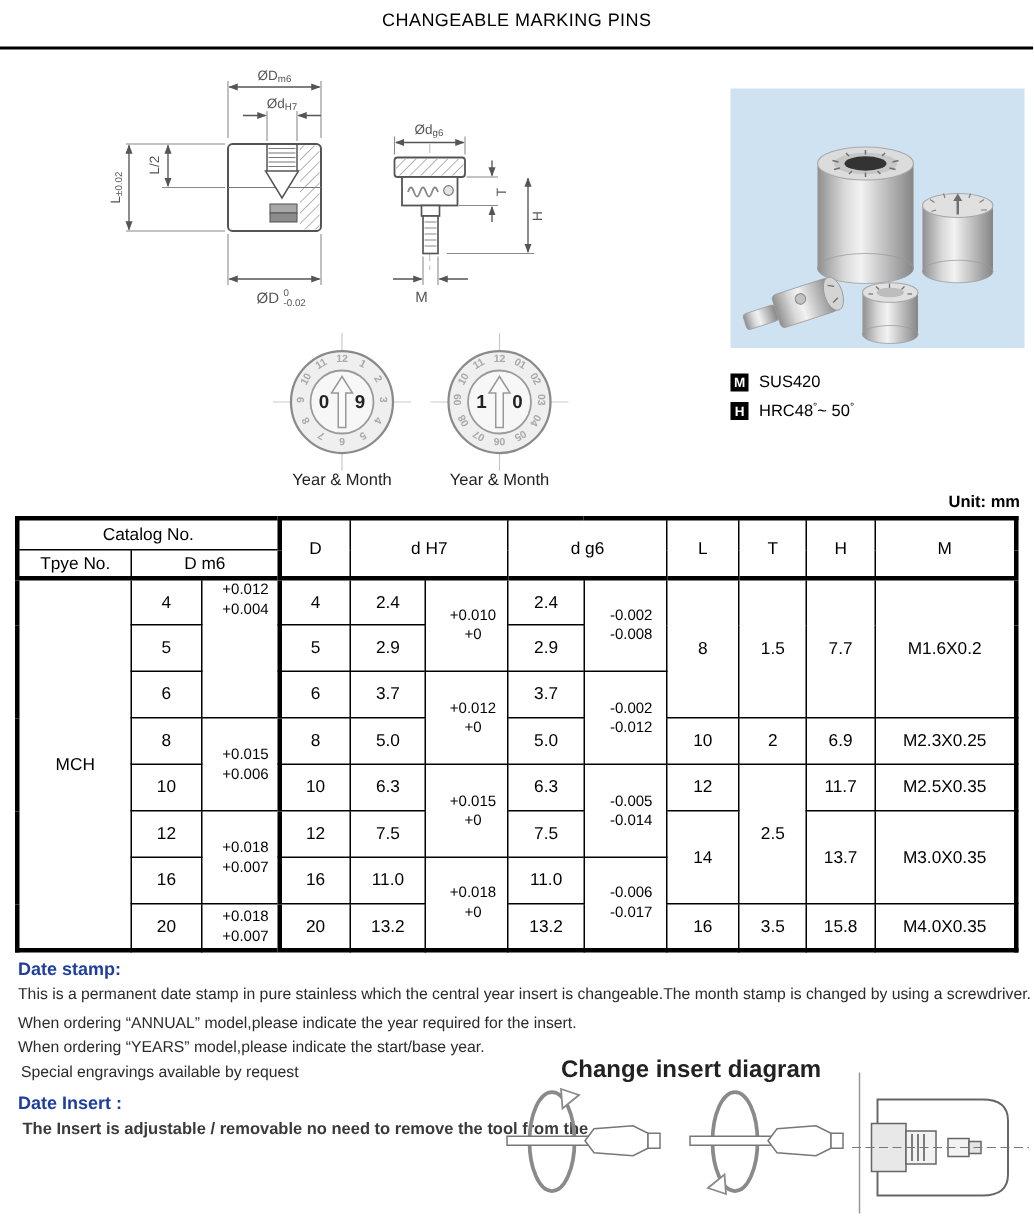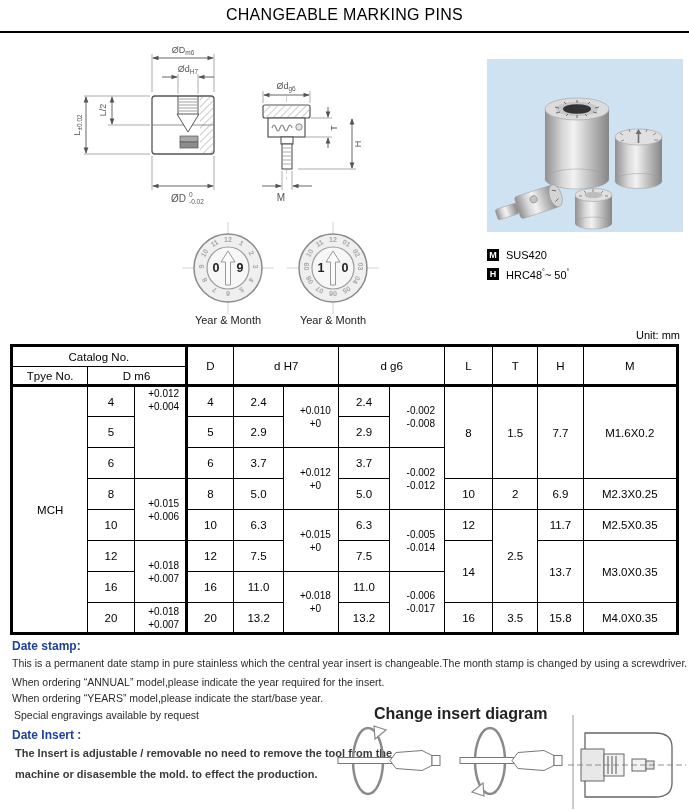--- a/index.html
+++ b/index.html
@@ -1,21 +1,21 @@
 <!DOCTYPE html>
 <html><head>
 <meta charset="utf-8">
 <style>
   html,body{margin:0;padding:0;background:#fff;}
   #page{position:relative;width:689px;height:811px;background:#fff;overflow:hidden;
         font-family:"Liberation Sans","DejaVu Sans",sans-serif;color:#111;}
   .abs{position:absolute;}
 
   
-  #title{top:6px;left:0;width:689px;text-align:center;font-size:16px;letter-spacing:.3px;color:#000;}
+  #title{top:6px;left:0;width:689px;text-align:center;font-size:12px;letter-spacing:.3px;color:#000;}
   #title-rule{top:31px;left:0;width:689px;border-top:2.4px solid #000;height:0;}
 
   
   #photo{left:487px;top:59px;width:196px;height:173px;background:#cfe2f2;}
 
   
   .mat-row{left:487px;height:16px;font-size:11px;color:#000;display:flex;align-items:center;gap:7px;}
   .mat-badge{display:inline-flex;width:12px;height:12px;background:#000;color:#fff;font-size:9px;
              font-weight:bold;align-items:center;justify-content:center;}
   .deg{font-size:7px;vertical-align:super;}
@@ -24,21 +24,21 @@
   .dial{width:72px;height:72px;}
   .dial svg{overflow:visible;}
   .ring span{position:absolute;left:50%;top:50%;width:16px;margin-left:-8px;margin-top:-5px;
              text-align:center;font-size:7px;color:#a8a8a8;font-weight:bold;}
   .dnum{position:absolute;top:29px;width:14px;text-align:center;font-size:12.5px;font-weight:bold;color:#222;}
   .dnum.l{left:17px;}
   .dnum.r{left:41px;}
   .dial-caption{width:120px;text-align:center;font-size:11px;color:#222;}
 
   
-  #unit{top:329px;right:9px;font-size:11px;color:#000;}
+  #unit{top:329px;right:9px;font-size:11px;color:#000;font-weight:bold;}
   #spec-table{left:10px;top:344px;border-collapse:collapse;table-layout:fixed;width:669px;border:3px solid #000;}
   #spec-table th,#spec-table td{border:1.5px solid #000;text-align:center;font-size:11.5px;
       font-weight:normal;padding:0;color:#000;background:#fff;}
   #spec-table tr.h1{height:21px;} #spec-table tr.h2{height:19px;}
   #spec-table tr.dr{height:31px;}
   .bb{border-bottom-width:3px !important;}
   .br{border-right-width:3px !important;}
   .tol{text-align:left;padding-left:8px !important;font-size:10px !important;line-height:1.3;}
   .tol.top{vertical-align:top;padding-top:11px;}
 
@@ -447,21 +447,20 @@
 
   <div class="abs h-blue" style="left:12px;top:639px">Date stamp:</div>
   <div class="abs note" style="left:12px;top:657px">This is a permanent date stamp in pure stainless which the central year insert is changeable.The month stamp is changed by using a screwdriver.</div>
   <div class="abs note" style="left:12px;top:692px">When ordering “YEARS” model,please indicate the start/base year.</div>
   <div class="abs note" style="left:12px;top:676px">When ordering “ANNUAL” model,please indicate the year required for the insert.</div>
   <div class="abs note" style="left:14px;top:709px">Special engravings available by request</div>
   <div class="abs" id="chg-label" style="left:374px;top:705px">Change insert diagram</div>
 
   <div class="abs h-blue" style="left:12px;top:728px">Date Insert :</div>
   <div class="abs note-b" style="left:15px;top:747px">The Insert is adjustable / removable no need to remove the tool from the</div>
-  <div class="abs note-b" style="left:15px;top:768px">machine or disasemble the mold. to effect the production.</div>
 
   <svg class="abs" style="left:330px;top:713px" width="359" height="98">
 
     <g>
       <ellipse cx="38" cy="48" rx="15" ry="33" fill="none" stroke="#8a8a8a" stroke-width="2.5"></ellipse>
       <polygon points="44,13 56,17 45,26" fill="#fff" stroke="#8a8a8a" stroke-width="1.2"></polygon>
       <rect x="8" y="44.5" width="95" height="6" fill="#fff" stroke="#777" stroke-width="1"></rect>
       <polygon points="60,47.5 66,39.5 92,37.5 102,42.5 102,52.5 92,57.5 66,55.5" fill="#fff" stroke="#777" stroke-width="1"></polygon>
       <rect x="102" y="42.5" width="8" height="10" fill="#fff" stroke="#777" stroke-width="1"></rect>
     </g>

